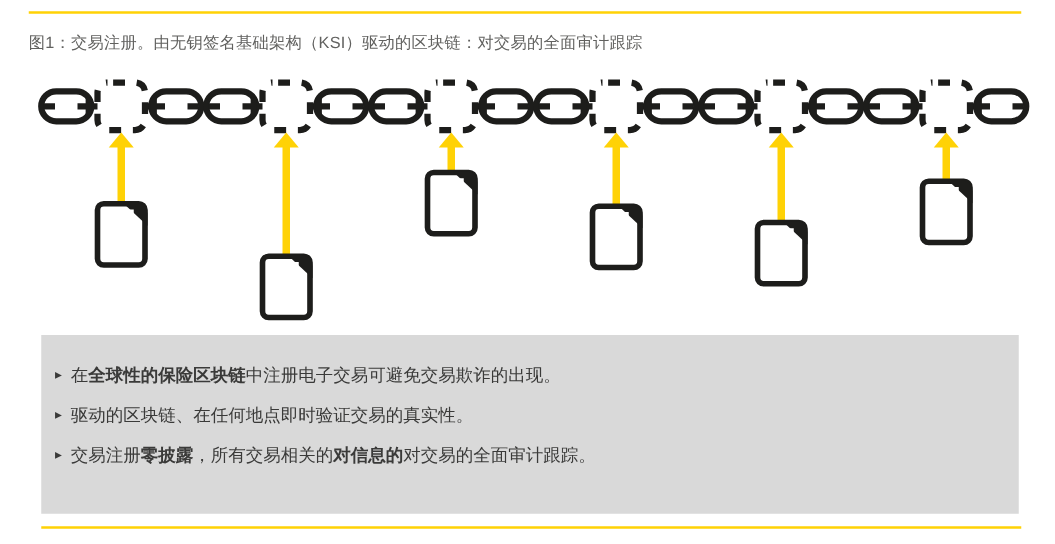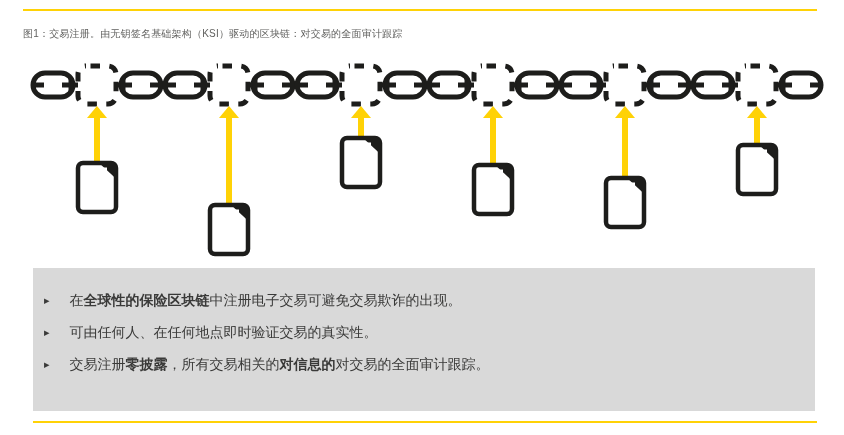--- a/index.html
+++ b/index.html
@@ -13,21 +13,21 @@
   html,body{background:#fff;}
   body{font-family:"Liberation Sans","DejaVu Sans",sans-serif;}
   .page{
     position:relative;width:844px;height:435px;background:#fff;overflow:hidden;
   }
   .rule{position:absolute;height:2px;background:var(--accent-yellow);}
   .rule-top{left:23px;width:794px;top:9px;}
   .rule-bottom{left:33px;width:784px;top:421px;}
   .caption{
     position:absolute;left:23px;top:26px;width:800px;
-    font-size:10px;line-height:16px;color:var(--caption-gray);
+    font-size:13px;line-height:16px;color:var(--caption-gray);
     letter-spacing:0.2px;
   }
   .diagram{position:absolute;left:0;top:55px;width:844px;height:212px;}
   .ink{stroke:var(--ink-dark);stroke-width:5;fill:none;}
   .ink-thin{stroke:var(--ink-dark);stroke-width:4.5;fill:none;}
   .white-fill{fill:#ffffff;}
   .dashed{stroke-dasharray:9.5 9.4;stroke-dashoffset:-4.5;}
   .yellow-fill{fill:var(--accent-yellow);}
   .dark-fill{fill:var(--ink-dark);}
   .panel{
@@ -36,21 +36,21 @@
     padding:16px 20px 0 11px;
   }
   .bullet-row{
     display:flex;align-items:flex-start;
     font-size:14px;line-height:32px;color:var(--text-dark);
   }
   .bullet-marker{
     font-size:11px;line-height:32px;color:var(--text-dark);
     margin-right:7px;flex:0 0 auto;
   }
-  .bullet-text{flex:1 1 auto;margin-left:13px;}
+  .bullet-text{flex:1 1 auto;}
   .bullet-text b{font-weight:bold;}
 </style>
 </head>
 <body>
 
 <div class="page">
 
   <div class="rule rule-top"></div>
 
   <div class="caption">图1：交易注册。由无钥签名基础架构（KSI）驱动的区块链：对交易的全面审计跟踪</div>
@@ -210,21 +210,21 @@
     </svg>
 
   <div class="panel">
     <div>
         <div class="bullet-row">
           <span class="bullet-marker">▸</span>
           <span class="bullet-text"><span>在</span><b>全球性的保险区块链</b><span>中注册电子交易可避免交易欺诈的出现。</span></span>
         </div>
         <div class="bullet-row">
           <span class="bullet-marker">▸</span>
-          <span class="bullet-text"><span>可由任何人、在任何地点即时验证交易的真实性。</span></span>
+          <span class="bullet-text"><span>驱动的区块链、在任何地点即时验证交易的真实性。</span></span>
         </div>
         <div class="bullet-row">
           <span class="bullet-marker">▸</span>
           <span class="bullet-text"><span>交易注册</span><b>零披露</b><span>，所有交易相关的</span><b>对信息的</b><span>对交易的全面审计跟踪。</span></span>
         </div>
       </div>
   </div>
 
   <div class="rule rule-bottom"></div>
 

